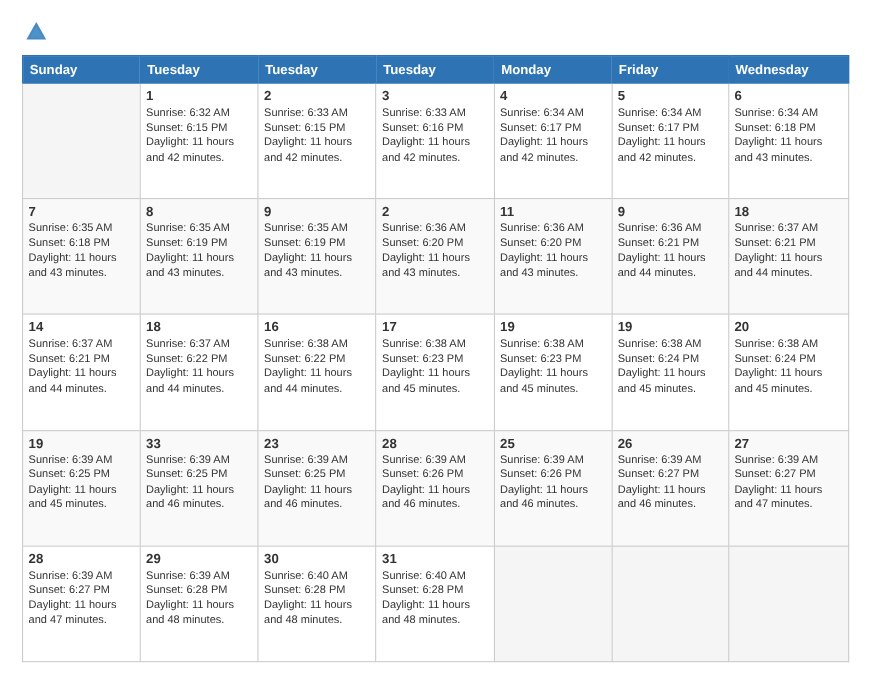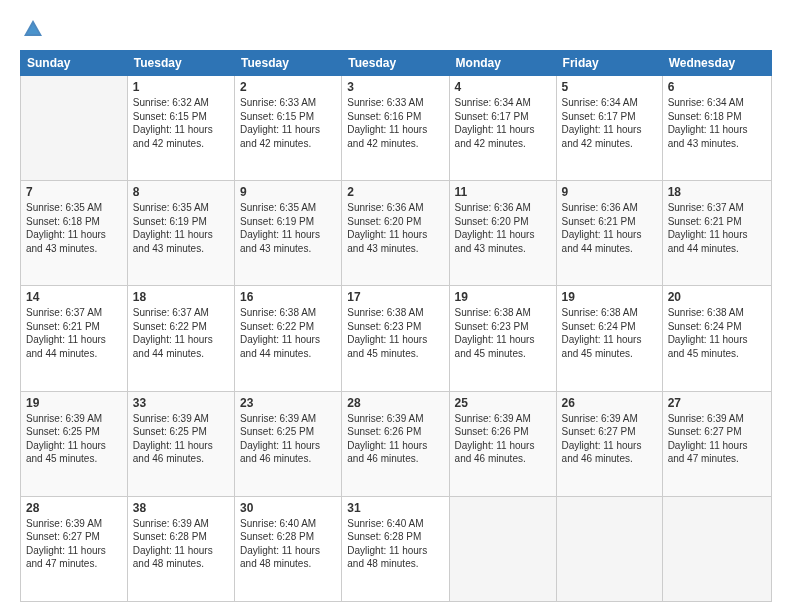--- a/index.html
+++ b/index.html
@@ -244,21 +244,21 @@
             <span class="day-num">27</span>
             <div class="cell-text">Sunrise: 6:39 AM<br>Sunset: 6:27 PM<br>Daylight: 11 hours and 47 minutes.</div>
           </td>
         </tr>
         <tr>
           <td>
             <span class="day-num">28</span>
             <div class="cell-text">Sunrise: 6:39 AM<br>Sunset: 6:27 PM<br>Daylight: 11 hours and 47 minutes.</div>
           </td>
           <td>
-            <span class="day-num">38</span>
+            <span class="day-num">29</span>
             <div class="cell-text">Sunrise: 6:39 AM<br>Sunset: 6:28 PM<br>Daylight: 11 hours and 48 minutes.</div>
           </td>
           <td>
             <span class="day-num">30</span>
             <div class="cell-text">Sunrise: 6:40 AM<br>Sunset: 6:28 PM<br>Daylight: 11 hours and 48 minutes.</div>
           </td>
           <td>
             <span class="day-num">31</span>
             <div class="cell-text">Sunrise: 6:40 AM<br>Sunset: 6:28 PM<br>Daylight: 11 hours and 48 minutes.</div>
           </td>

